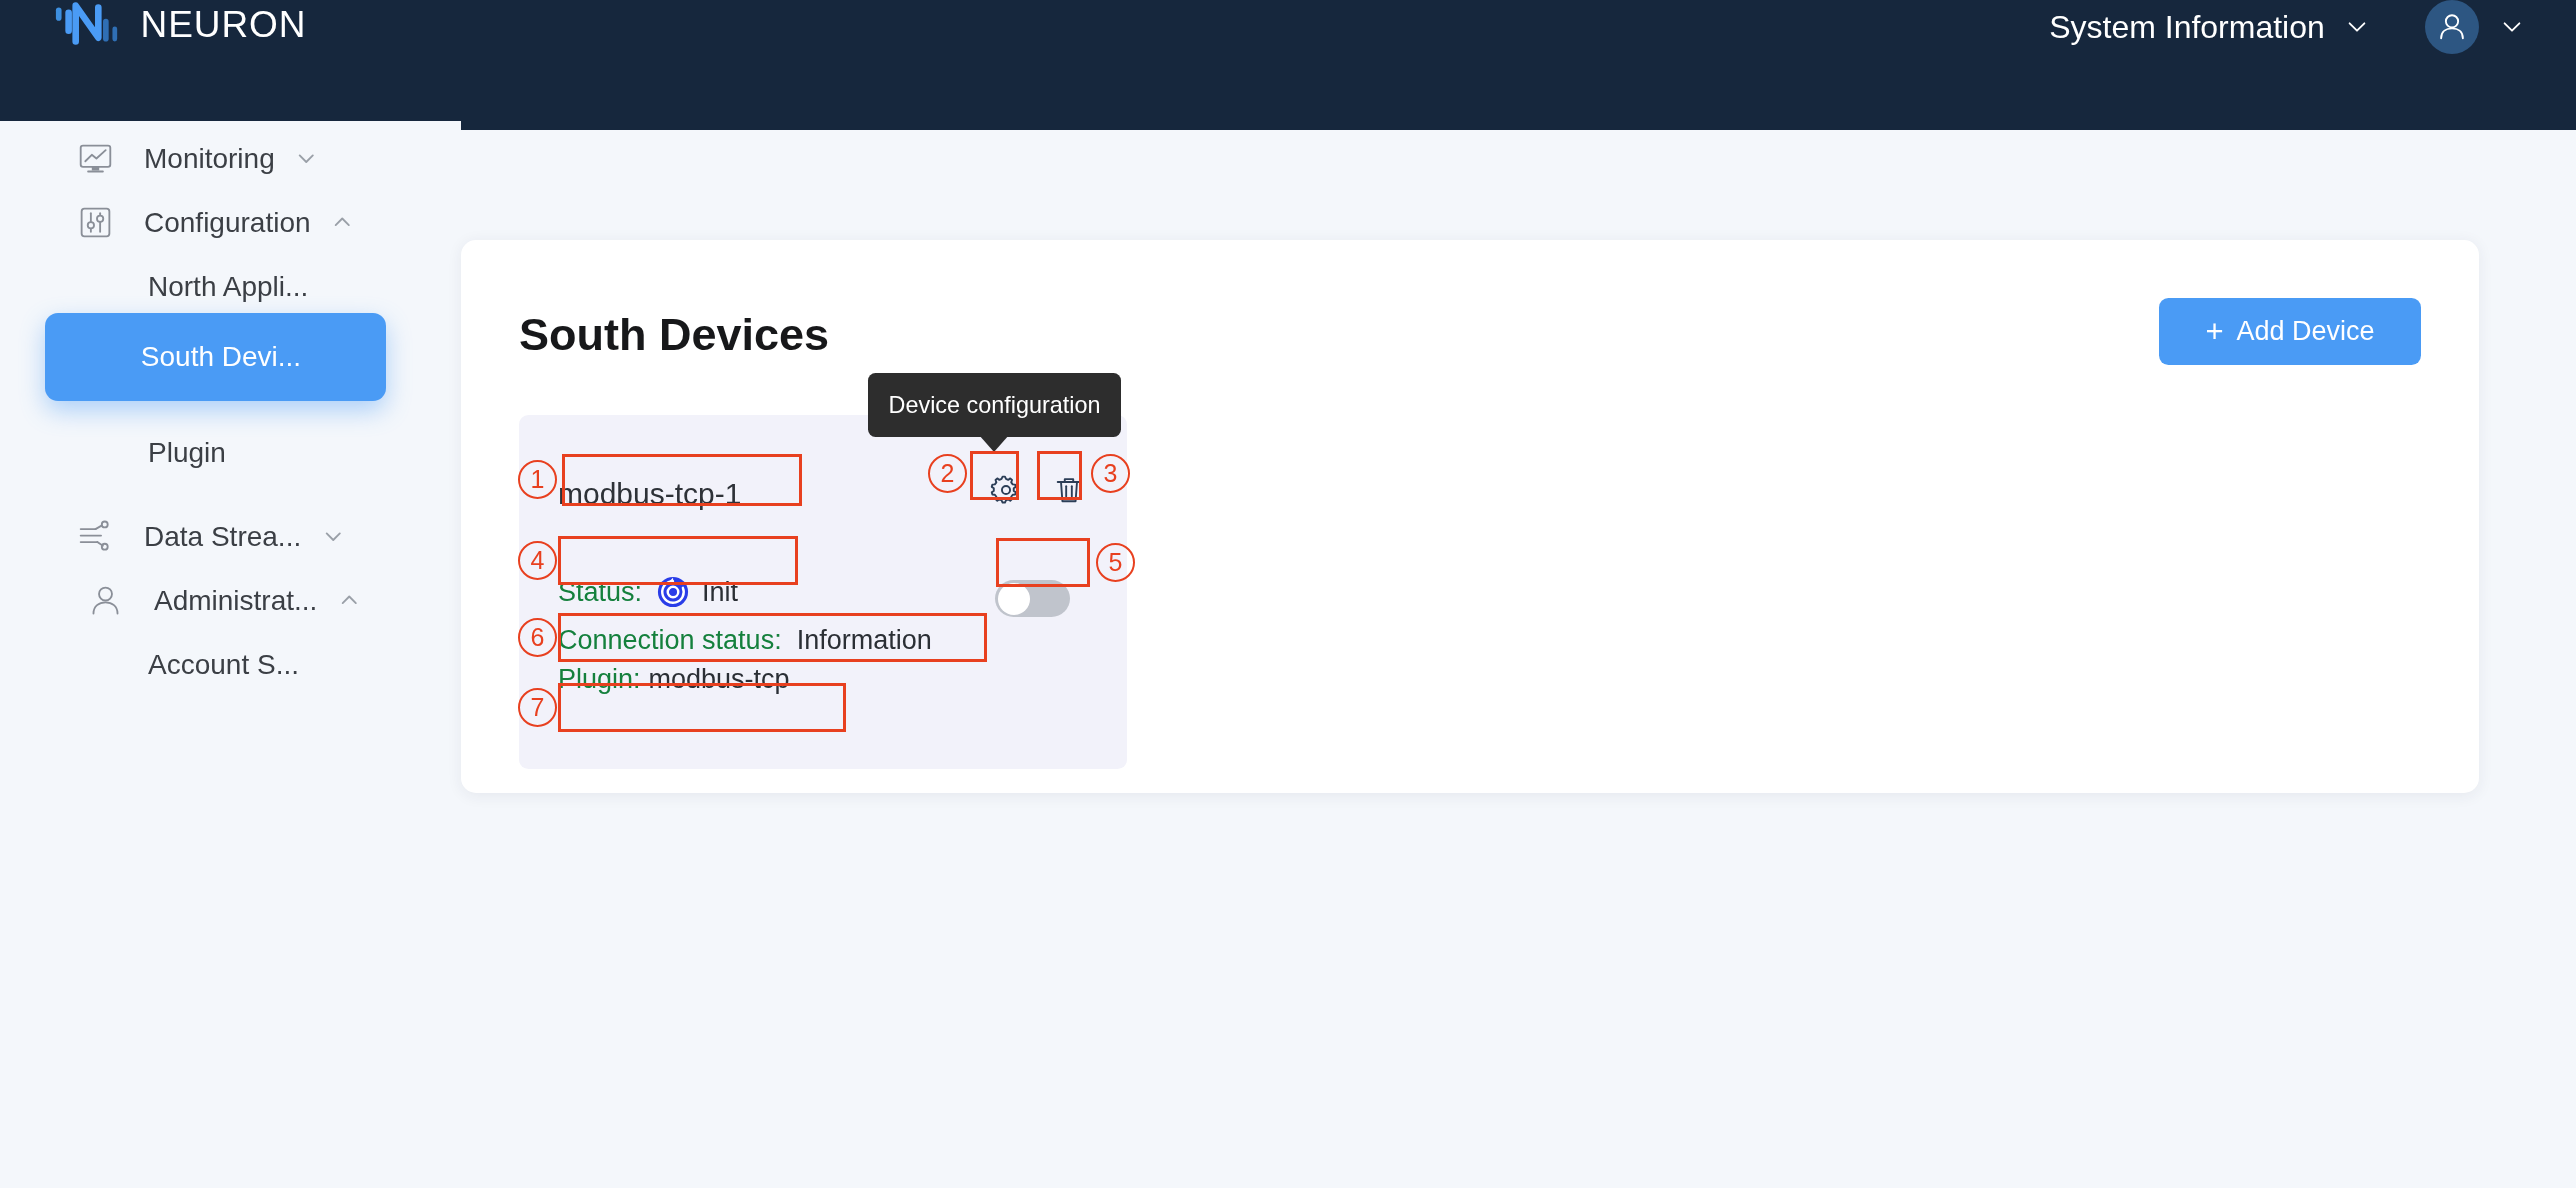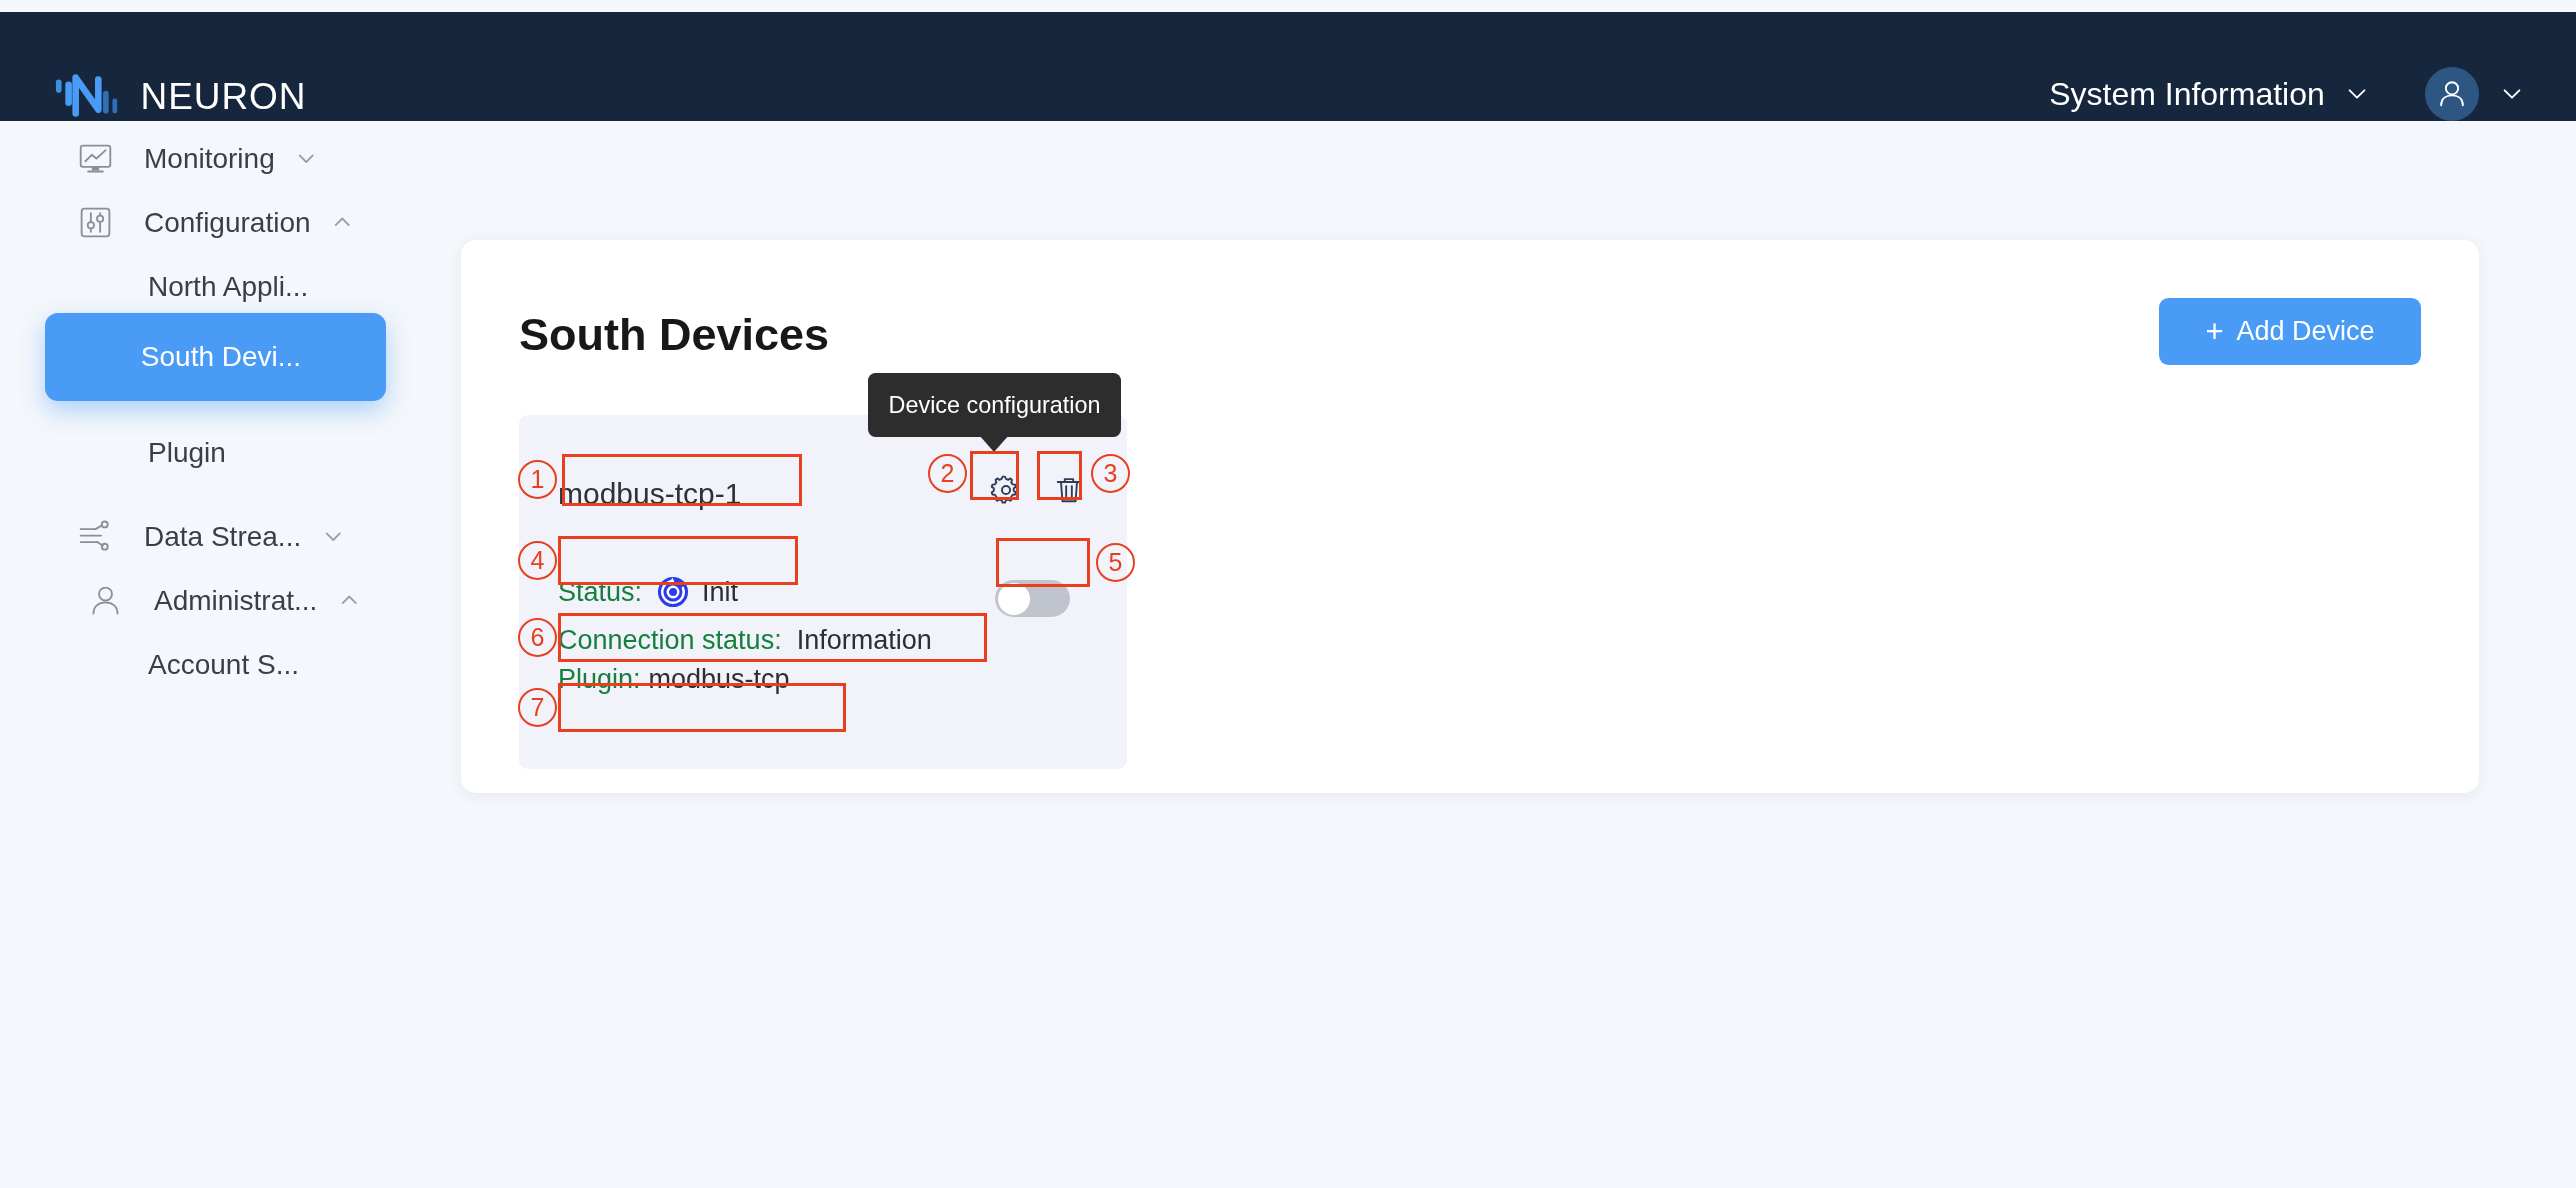--- a/index.html
+++ b/index.html
@@ -6,23 +6,23 @@
   html, body {
     width: 2576px; height: 1189px;
     background: #f4f7fb;
     font-family: "Liberation Sans", sans-serif;
     overflow: hidden;
   }
 
   
   #top-header {
     position: absolute; left: 0; top: 0;
-    width: 2576px; height: 109px;
+    width: 2576px; height: 130px;
     background: #16273d;
-    display: flex; align-items: flex-end; margin-top: 12px;
+    display: flex; align-items: flex-start;
   }
   #brand { display: flex; align-items: center; margin-left: 54px; }
   #brand-logo { width: 66px; height: 49px; }
   #brand-name {
     color: #ffffff; font-size: 37px; letter-spacing: 0.9px;
     margin-left: 20.6px; font-weight: 400;
   }
   #header-right {
     margin-left: auto; margin-right: 52px;
     display: flex; align-items: center;

